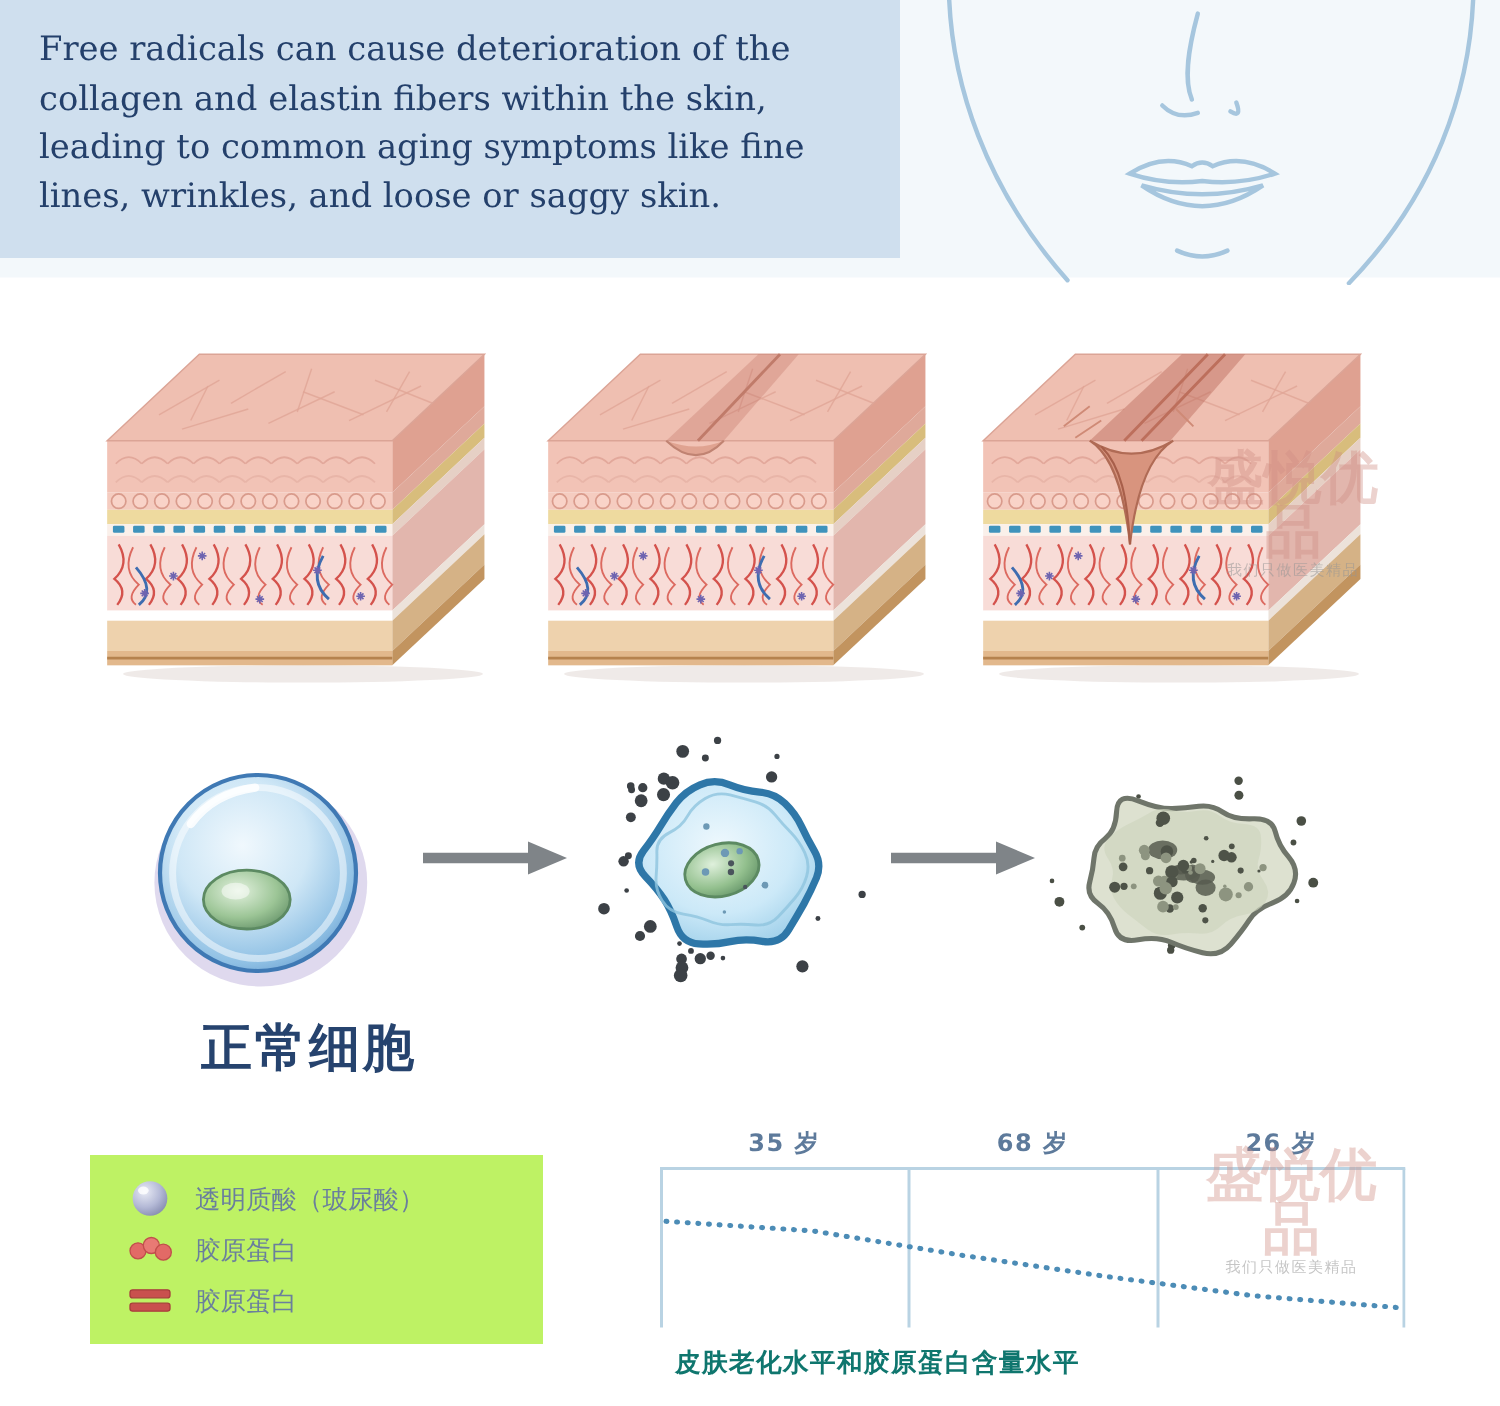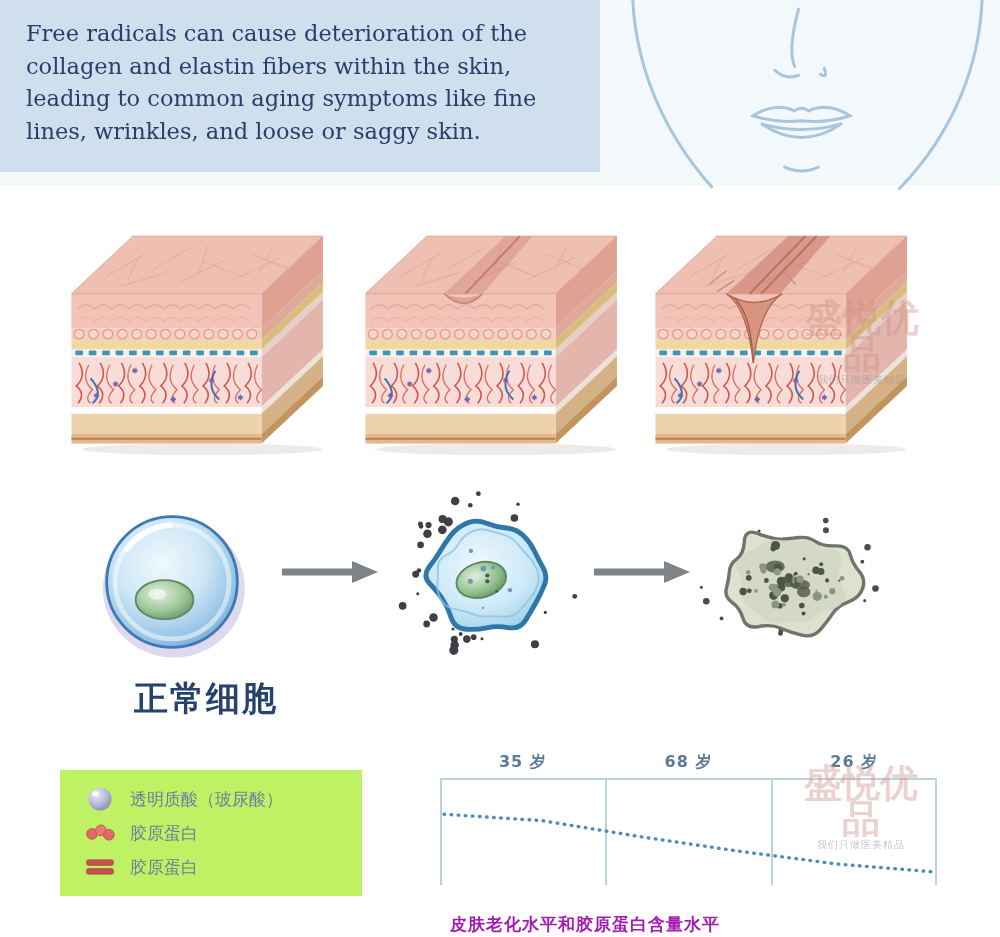--- a/index.html
+++ b/index.html
@@ -26,21 +26,21 @@
 
   .legend{position:absolute;left:60px;top:770px;width:302px;height:126px;background:#bef264;padding:12px 22px;display:flex;flex-direction:column;justify-content:space-around;}
   .legend-row{display:flex;align-items:center;gap:12px;}
   .legend-icon{width:36px;height:32px;flex:0 0 36px;}
   .legend-label{font-size:17px;color:#6a7f9d;}
 
   .chart{position:absolute;left:440px;top:752px;width:497px;font-weight:bold;}
   .chart-ages{display:flex;}
   .chart-ages span{flex:1;text-align:center;font-size:16px;color:#5d7a9b;letter-spacing:1px;}
   .chart svg{display:block;margin-top:4px;}
-  .chart-caption{margin-top:24px;padding-left:10px;font-size:17px;color:#a21caf;letter-spacing:1px;}
+  .chart-caption{margin-top:8px;padding-left:10px;font-size:17px;color:#0f766e;letter-spacing:1px;}
 
   .wm{position:absolute;width:132px;text-align:center;pointer-events:none;z-index:5;}
   .wm-chars{font-size:38px;font-weight:700;line-height:0.95;color:rgba(208,142,132,0.40);word-break:break-all;}
   .wm-tag{margin-top:1px;font-size:10px;color:rgba(150,150,150,0.55);letter-spacing:1px;white-space:nowrap;}
   .wm1{left:796px;top:300px;} .wm2{left:795px;top:765px;}
 </style>
 </head>
 <body>
 
 <div class="page">

